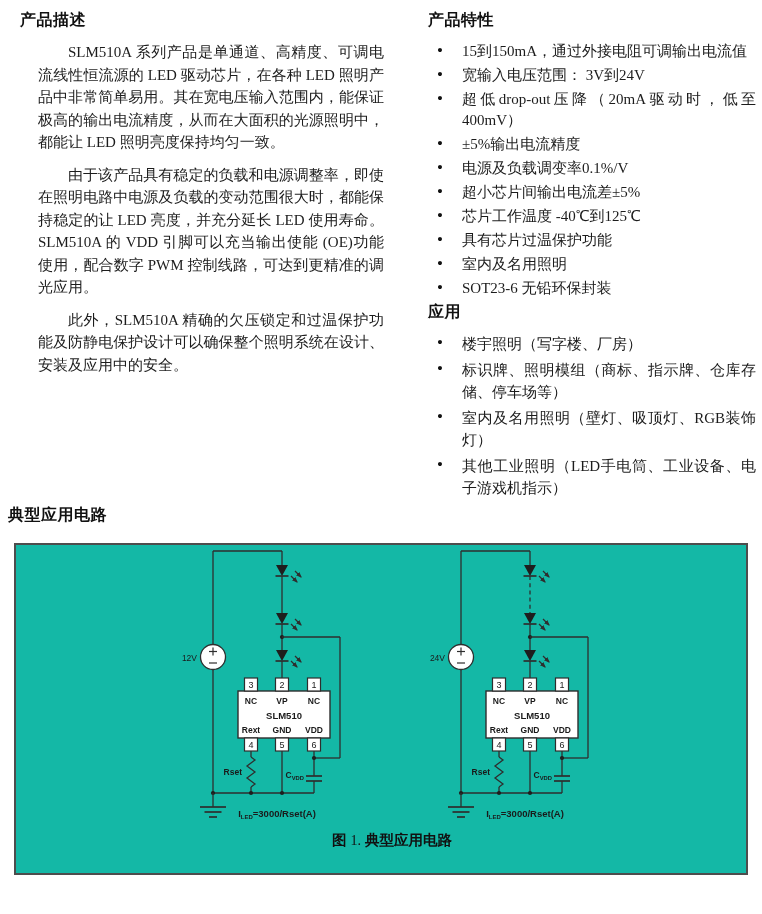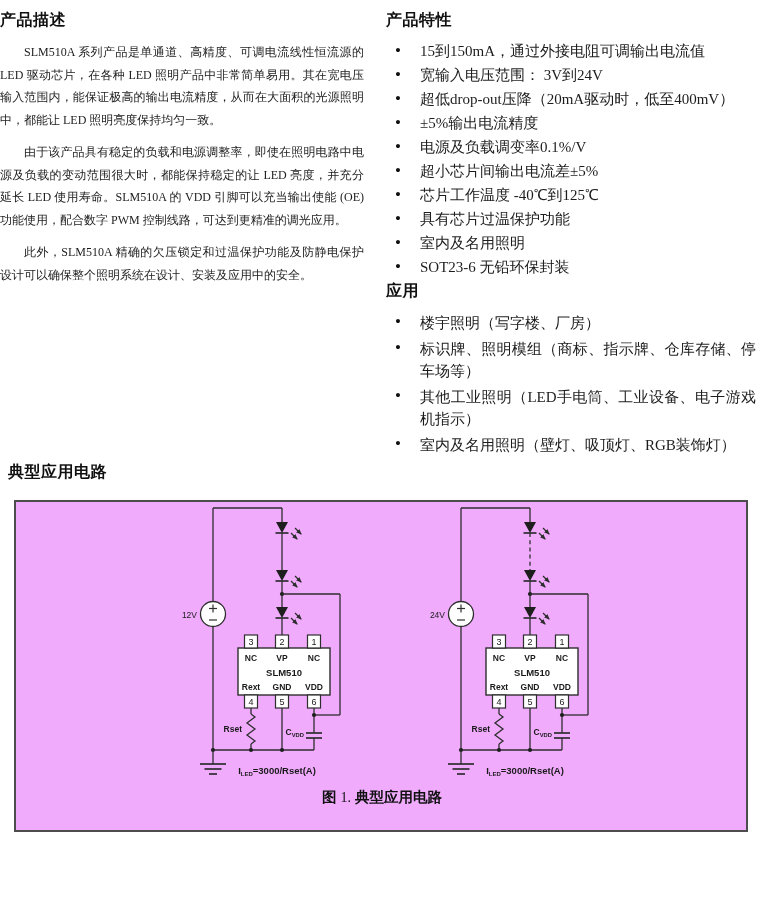--- a/index.html
+++ b/index.html
@@ -1,49 +1,49 @@
 <!DOCTYPE html>
 <html><head>
 <meta charset="utf-8">
 <style>
   html,body{margin:0;padding:0;background:#ffffff;}
   body{
     width:762px;height:914px;position:relative;overflow:hidden;
     font-family:"Liberation Serif", serif;color:#1c1c1c;
   }
   .page{position:absolute;inset:0;}
-  .cols{display:flex;padding:8px 6px 0 0;gap:22px;}
+  .cols{display:flex;padding:8px 6px 0 20px;gap:44px;}
   .col-left{width:364px;}
   .col-right{flex:1;min-width:0;}
   h2.sec{
     font-family:"Liberation Sans", sans-serif;font-weight:700;
     font-size:16px;color:#111;margin:2px 0 10px 0;letter-spacing:0.5px;
   }
   .para{
-    font-size:12px;line-height:22.5px;text-align:justify;
-    text-indent:2em;margin:0 0 10px 0;
+    font-size:15px;line-height:22.5px;text-align:justify;
+    text-indent:2em;margin:0 0 10px 18px;
   }
   ul.blist{list-style:none;margin:2px 0 0 0;padding:0;font-size:15px;}
   ul.blist li{
     position:relative;padding-left:34px;margin-bottom:3px;line-height:21px;
     text-align:justify;
   }
   ul.blist li::before{
     content:"\2022";position:absolute;left:9px;top:-1px;font-size:17px;color:#111;
   }
   ul.blist.apps li{line-height:22px;margin-bottom:4px;}
   .apps-title{margin-top:24px;}
   .circ-title{margin:12px 0 0 0;padding-left:8px;}
   .figure-box{
     position:relative;margin:17px 0 0 14px;width:730px;height:328px;
-    border:2px solid #4d4d4d;background:#f0abfc;
+    border:2px solid #4d4d4d;background:#14b8a6;
   }
   .figure-box svg{position:absolute;left:0;top:0;}
   .caption{
-    position:absolute;left:1px;top:286px;width:100%;text-align:center;
+    position:absolute;left:11px;top:286px;width:100%;text-align:center;
     font-family:"Liberation Sans", sans-serif;font-weight:700;font-size:14.5px;color:#111;
   }
   .caption .capnum{font-family:"Liberation Serif", serif;font-weight:400;font-size:14px;}
 </style>
 </head>
 <body>
 
 <div class="page">
 
   <div class="cols">
@@ -68,22 +68,22 @@
           <li>芯片工作温度 -40℃到125℃</li>
           <li>具有芯片过温保护功能</li>
           <li>室内及名用照明</li>
           <li>SOT23-6 无铅环保封装</li>
         </ul>
 
       <h2 class="sec apps-title">应用</h2>
       <ul class="blist apps">
           <li>楼宇照明（写字楼、厂房）</li>
           <li>标识牌、照明模组（商标、指示牌、仓库存储、停车场等）</li>
+          <li>室内及名用照明（壁灯、吸顶灯、RGB装饰灯）</li>
           <li>其他工业照明（LED手电筒、工业设备、电子游戏机指示）</li>
-          <li>室内及名用照明（壁灯、吸顶灯、RGB装饰灯）</li>
         </ul>
     </section>
   </div>
 
   <h2 class="sec circ-title">典型应用电路</h2>
 
   <div class="figure-box">
     <svg id="circuit-svg" viewBox="0 0 730 328" width="730" height="328">
         <defs>
           <marker id="ah" markerWidth="6" markerHeight="6" refX="4" refY="2" orient="auto">

